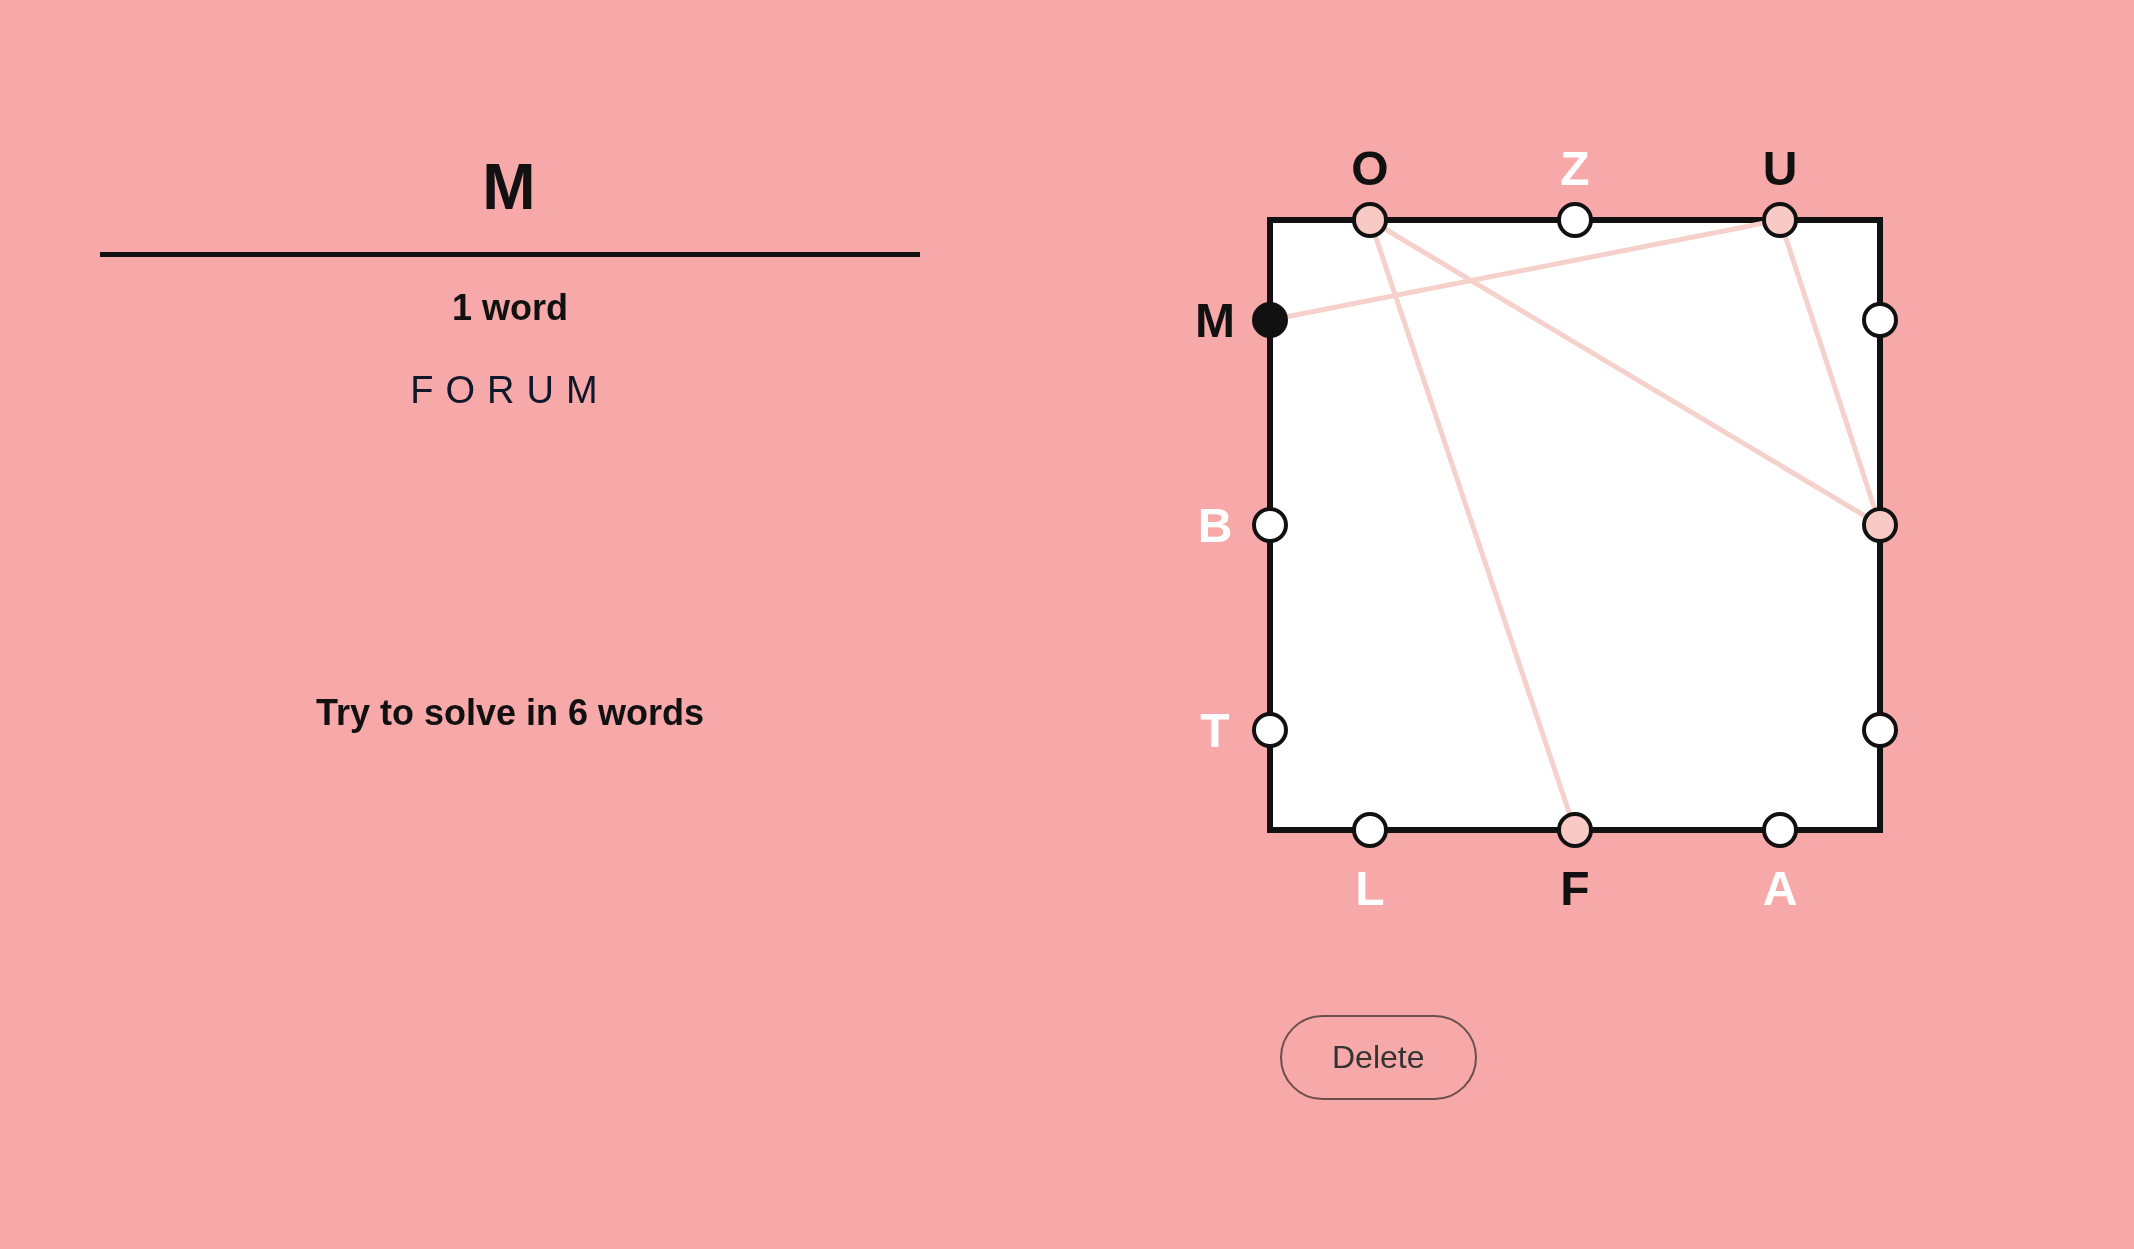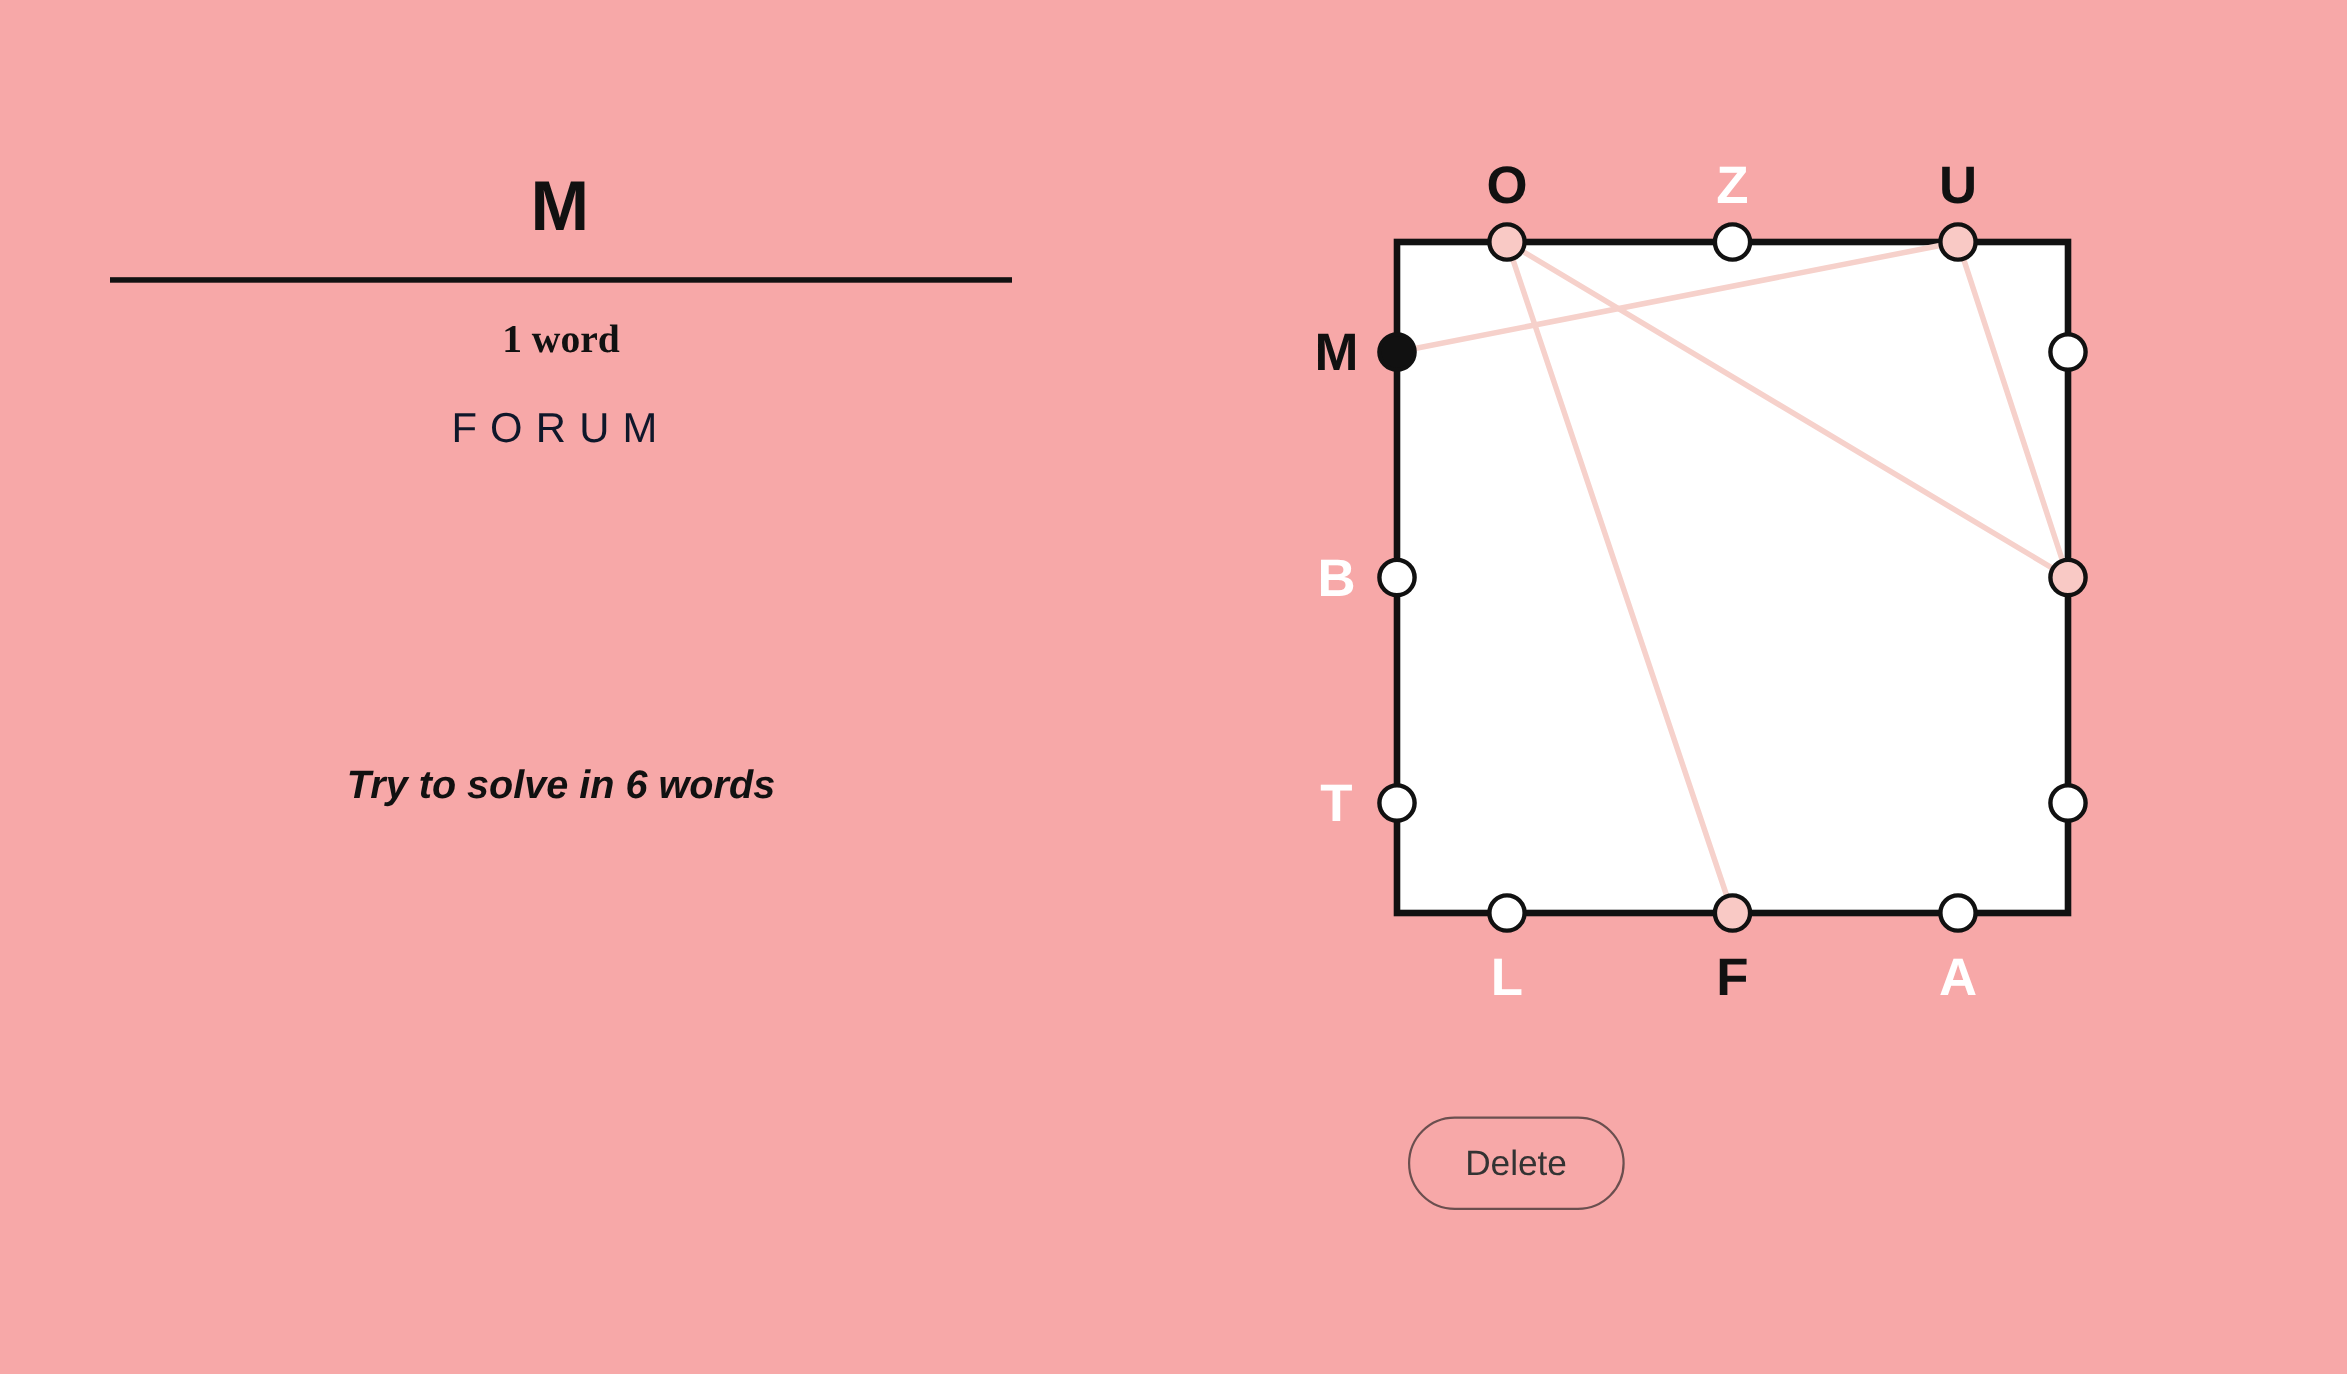--- a/index.html
+++ b/index.html
@@ -31,34 +31,32 @@
   }
   .entry-underline{
     border-bottom:5px solid #111;
     margin:0 auto 30px auto;
     width:100%;
   }
   .word-count{
     font-size:36px;
     font-weight:700;
     margin-top:12px;
-    font-family:Liberation Serif, serif;
   }
   .found-words{
     font-size:38px;
     font-weight:400;
     letter-spacing:12px;
     margin-top:40px;
     color:#0f172a;
   }
   .hint{
     font-size:36px;
     font-weight:700;
     margin-top:280px;
-    font-style:italic;
   }
   
   .board-wrap{
     position:absolute;
     left:1160px;
     top:110px;
     width:720px;
   }
   .board-svg{display:block;}
   .letter{

